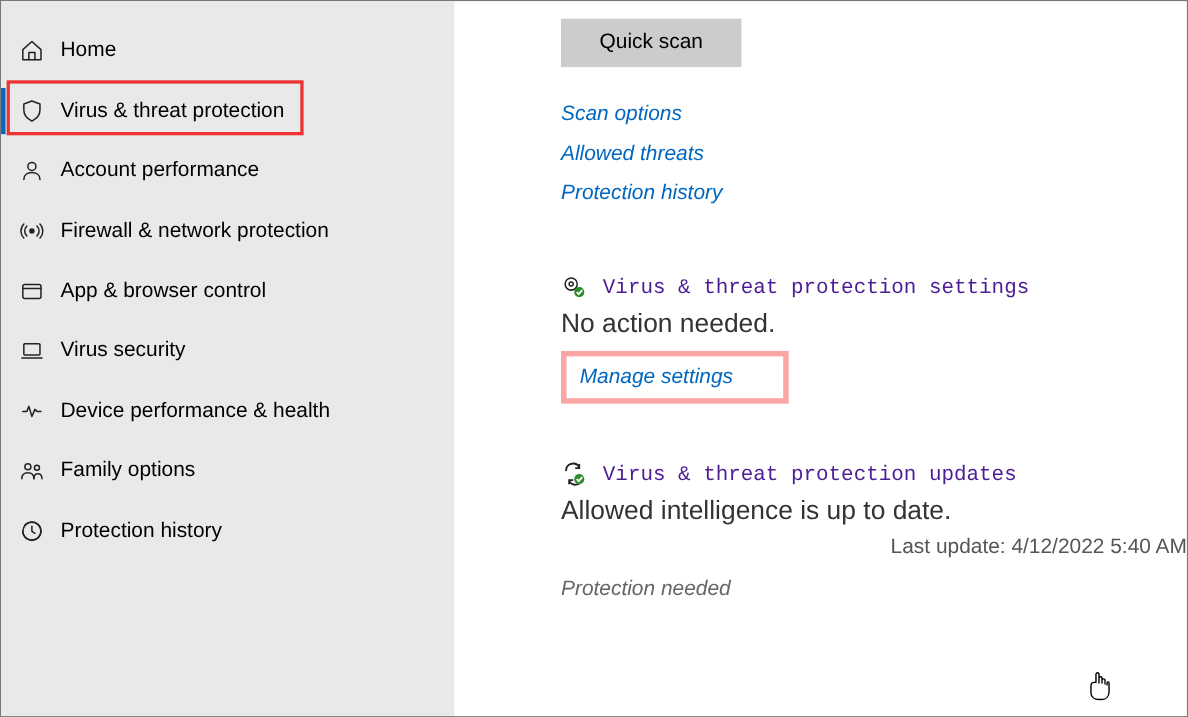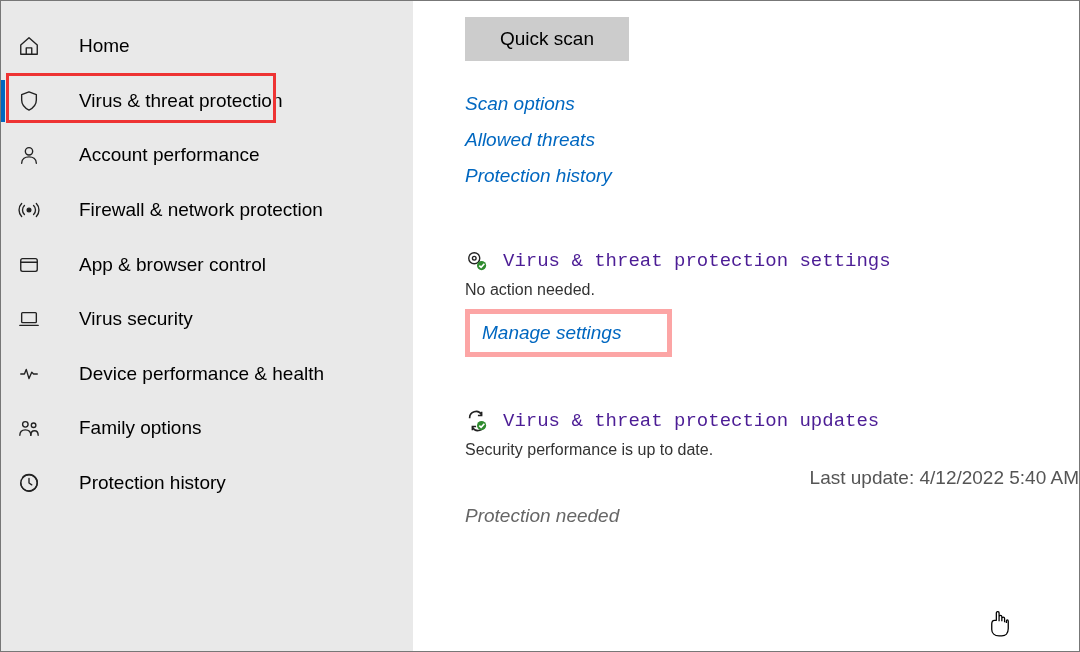--- a/index.html
+++ b/index.html
@@ -1,42 +1,42 @@
 <!DOCTYPE html>
 <html><head>
   <meta charset="utf-8">
   <style>
     * { box-sizing: border-box; margin: 0; padding: 0; font-family: "Segoe UI", sans-serif; font-weight: 400; }
     html, body { width: 1080px; height: 652px; }
     body { display: flex; border: 1px solid #777; background: #fff; }
 
     
     .sidebar { width: 412px; height: 100%; background: #e9e9e9; padding-top: 18px; }
-    .nav-item { display: flex; align-items: center; height: 54.6px; padding-left: 16px; cursor: pointer; font-size: 19px; color: #000; gap: 24px; }
+    .nav-item { display: flex; align-items: center; height: 54.6px; padding-left: 16px; cursor: pointer; font-size: 19px; color: #000; }
     .nav-item .icon { width: 24px; height: 24px; display: flex; align-items: center; justify-content: center; margin-right: 14px; color: #222; }
     .nav-item .icon svg { width: 22px; height: 22px; stroke: #222; fill: none; stroke-width: 1.5; stroke-linecap: round; stroke-linejoin: round; }
     .nav-item.selected { position: relative; }
     .nav-item.selected::before { content: ""; position: absolute; left: 0; top: 6px; bottom: 6px; width: 4px; background: #0067c0; }
     .hi-box-a { position: absolute; border: 3px solid #e33; pointer-events: none; }
 
     
     .main { flex: 1; height: 100%; padding: 16px 0 0 0; position: relative; }
-    .main .col { padding-left: 52px; }
+    .main .col { padding-left: 52px; margin-left: 45px; }
     .btn { display: inline-flex; align-items: center; justify-content: center; background: #ccc; border: none; height: 44px; width: 164px; font-size: 19px; color: #000; cursor: pointer; }
     .link { color: #0067c0; font-size: 19px; cursor: pointer; display: block; font-style: italic; }
     .link.muted { color: #666; }
     .links-stack a + a { margin-top: 14px; }
     .links-stack { margin-top: 32px; }
 
     .section { margin-top: 62px; }
     .section-hdr { display: flex; align-items: center; }
     .section-hdr .icon { width: 24px; height: 24px; margin-right: 14px; display:flex; align-items:center; justify-content:center; }
     .section-hdr .icon svg { width: 22px; height: 22px; }
     .section-title { font-size: 19px; color: #4c1d95; font-family: Liberation Mono, monospace; }
-    .section-sub { font-size: 16px; color: #333; margin-top: 8px; }
+    .section-sub { font-size: 24px; color: #333; margin-top: 8px; }
     .section-sub2 { font-size: 19px; color: #555; margin-top: 8px; text-align: right; }
     .section-link { margin-top: 16px; display: inline-block; }
 
     .hi-box-b { border: 5px solid #fca5a5; padding: 8px 46px 8px 12px; display: inline-block; margin-top: 10px; }
     .hi-box-b .link { margin: 0; }
 
     
     .cursor { position: absolute; left: 576px; top: 610px; pointer-events:none; }
     .cursor svg { width: 22px; height: 26px; }
   </style>
@@ -181,21 +181,21 @@
             <path d="M4 9 A7 7 0 0 1 17 5" fill="none" stroke="#222" stroke-width="1.8"></path>
             <path d="M20 15 A7 7 0 0 1 7 19" fill="none" stroke="#222" stroke-width="1.8"></path>
             <path d="M17 2 L17 6 L13 6" fill="none" stroke="#222" stroke-width="1.8"></path>
             <path d="M7 22 L7 18 L11 18" fill="none" stroke="#222" stroke-width="1.8"></path>
             <circle cx="17" cy="17" r="5" fill="#2e8b2e"></circle>
             <path d="M14.5 17 L16.5 19 L20 15" stroke="#fff" stroke-width="1.8" fill="none"></path>
           </svg>
         </span>
         <span class="section-title">Virus &amp; threat protection updates</span>
       </div>
-      <div class="section-sub">Security performance is up to date.</div>
+      <div class="section-sub">Allowed intelligence is up to date.</div>
       <div class="section-sub2">Last update: 4/12/2022 5:40 AM</div>
       <a class="link muted section-link">Protection needed</a>
     </div>
 
   </div>
 
   <div class="cursor">
     <svg viewBox="0 0 24 28">
       <path d="M8 2 V10 H6 C4 10 3 12 3 14 V20 C3 24 6 27 11 27 H14 C18 27 21 24 21 19 V11 C21 9 19 9 19 11 V13 M8 2 C8 0 11 0 11 2 V11 M11 6 C11 4 14 4 14 6 V11 M14 8 C14 6 17 6 17 8 V12" fill="#fff" stroke="#000" stroke-width="1.4" stroke-linejoin="round"></path>
     </svg>

